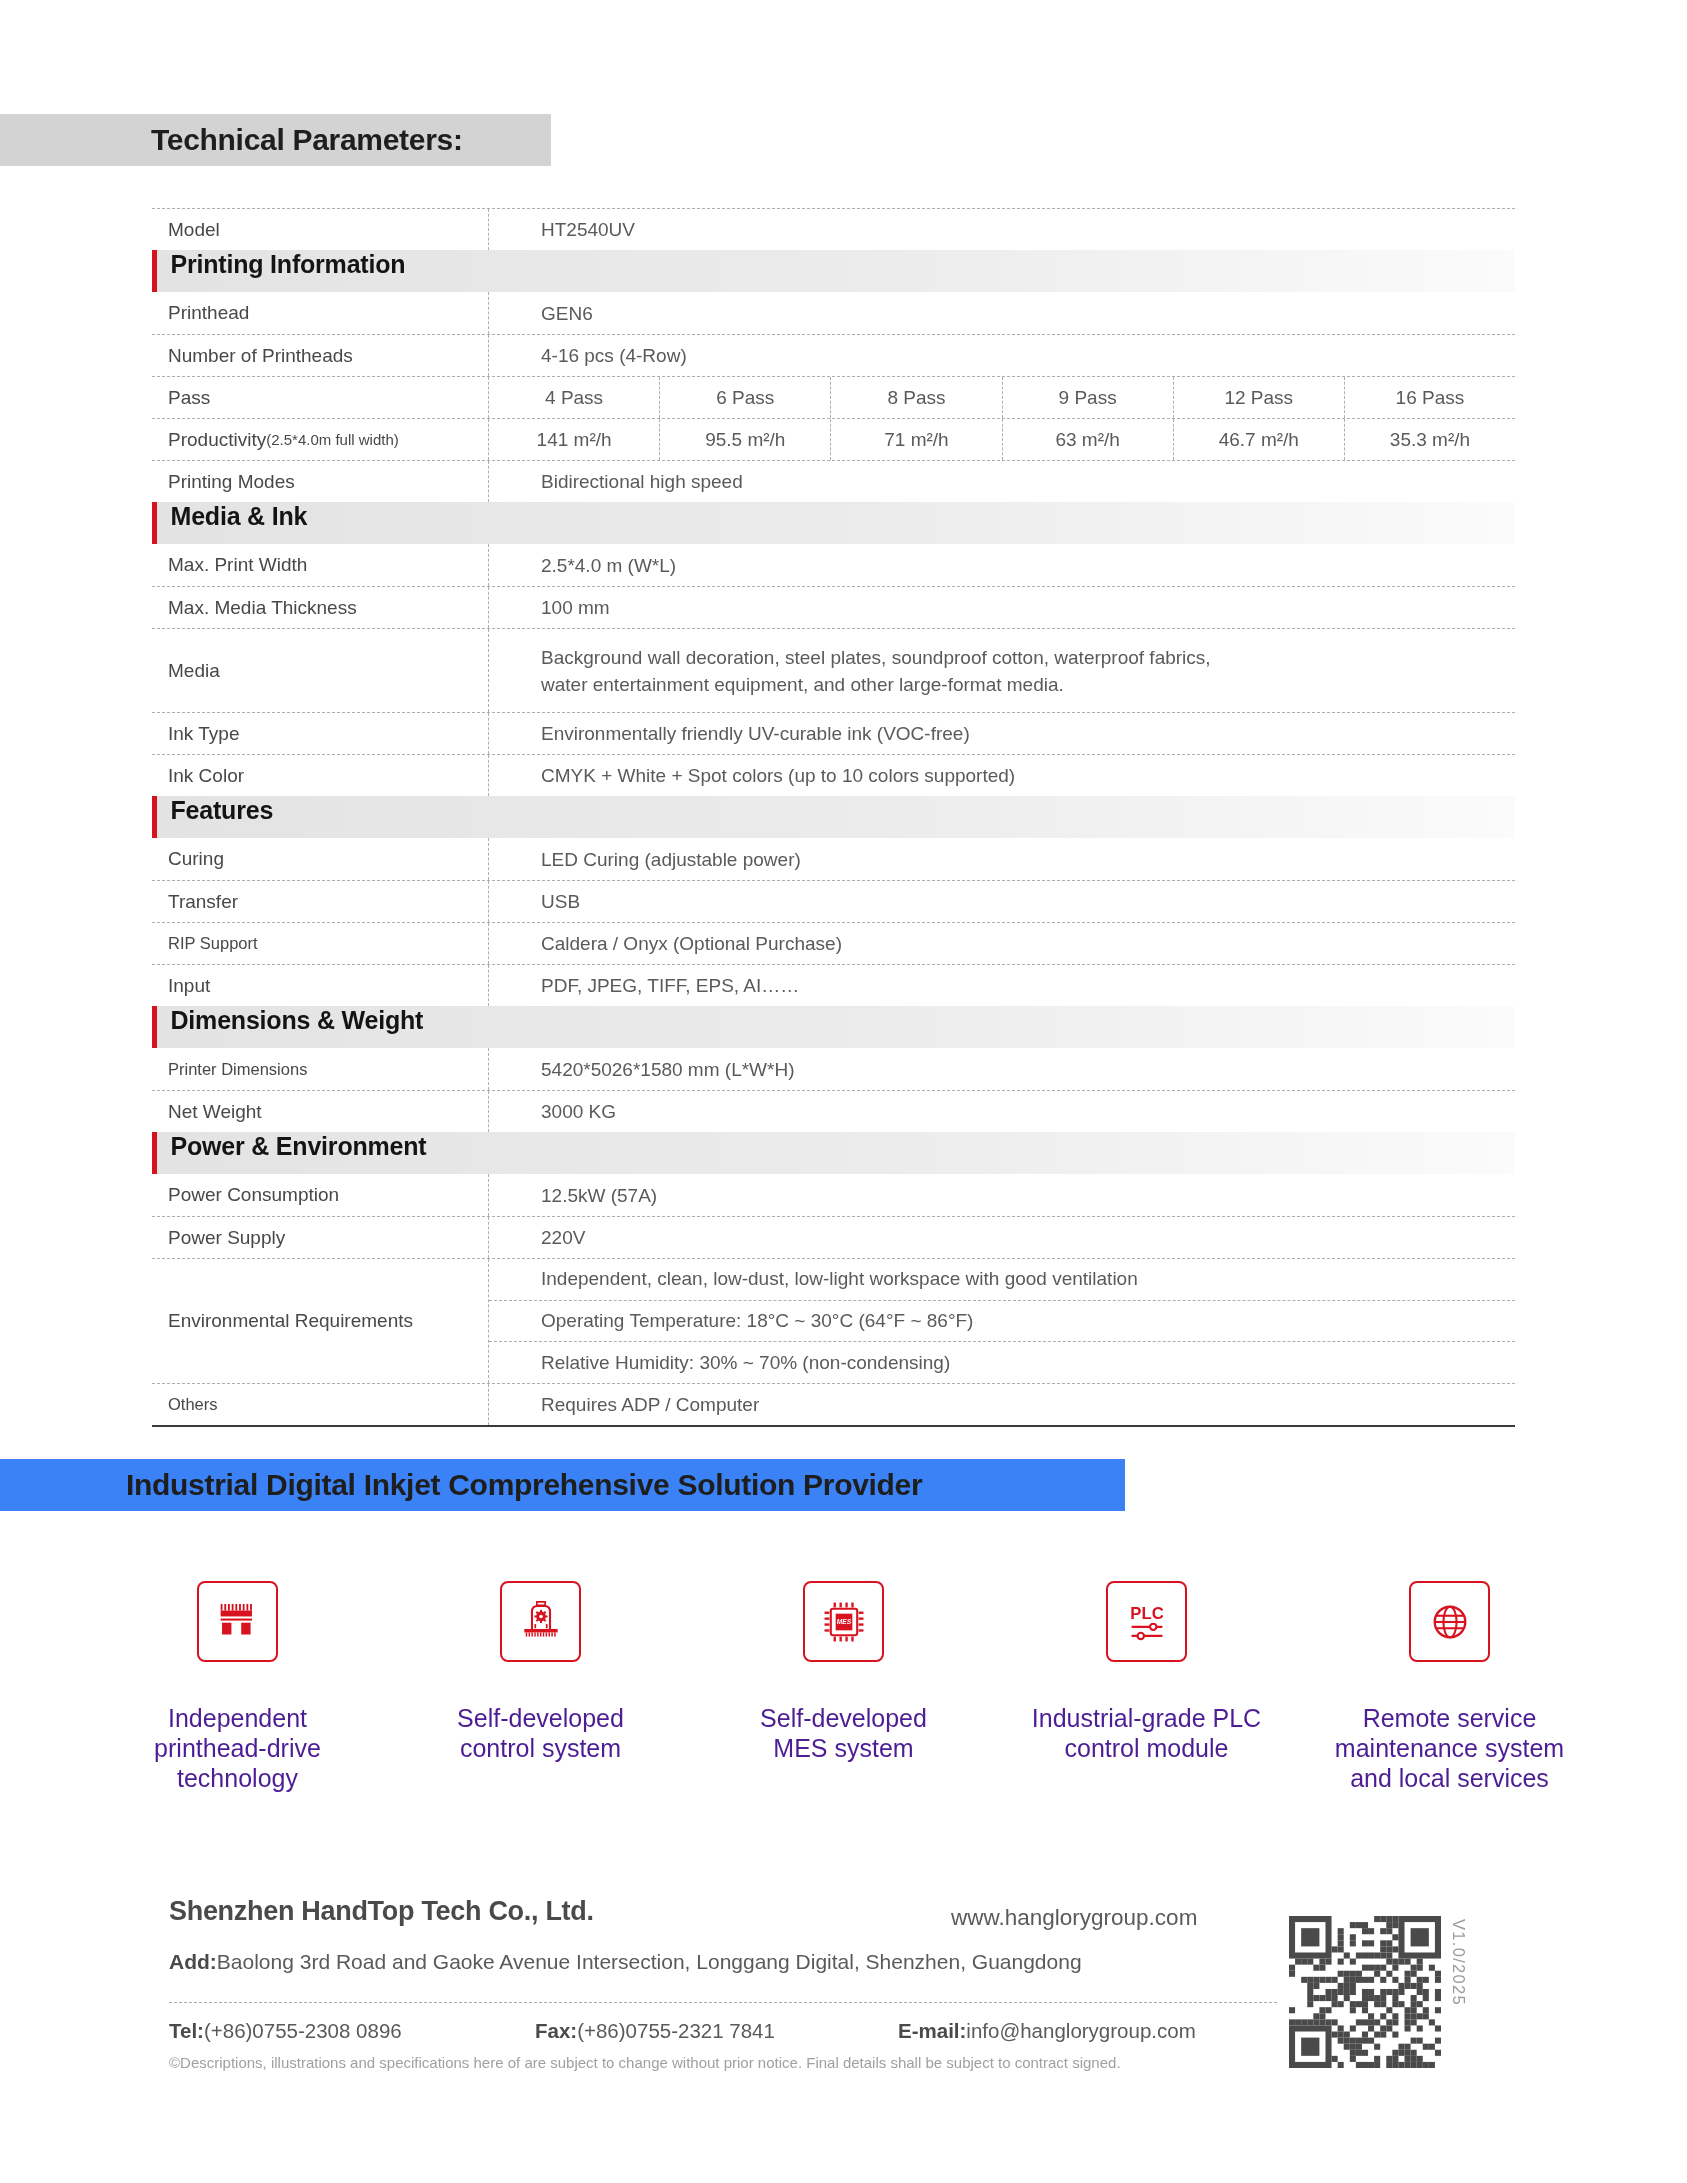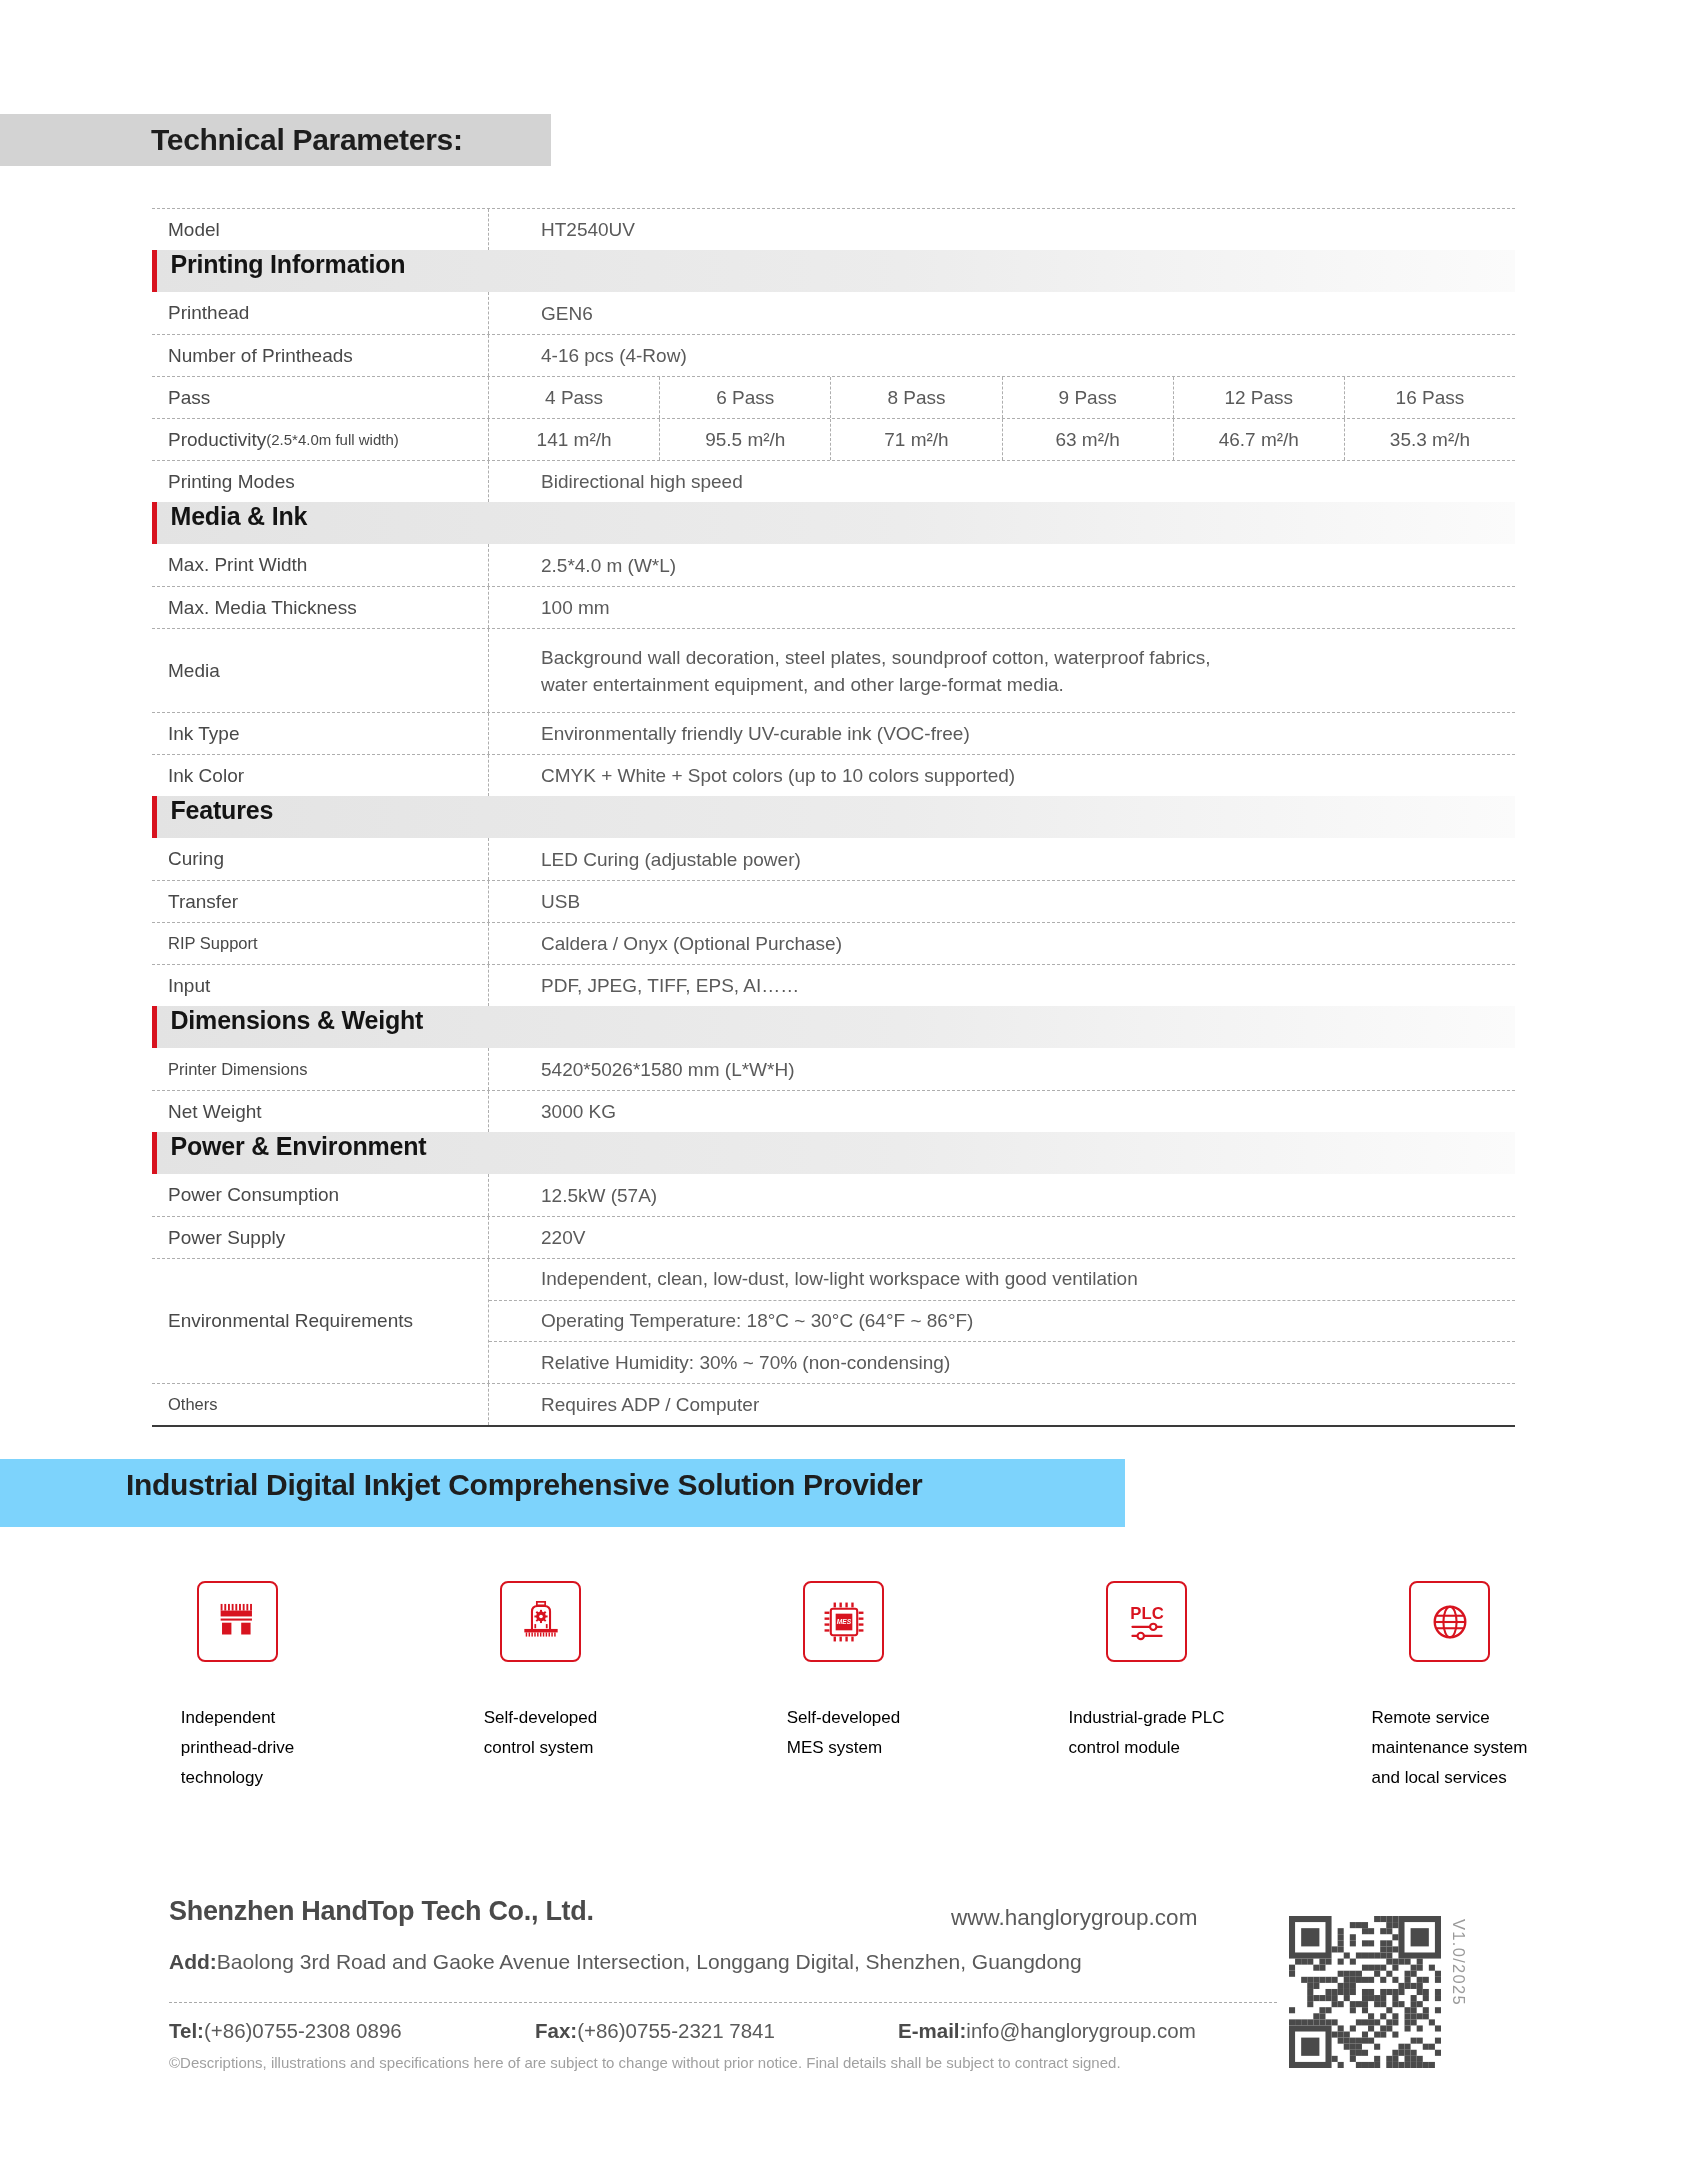--- a/index.html
+++ b/index.html
@@ -32,30 +32,30 @@
   .cell.value{flex:1;display:flex;align-items:center;padding-left:52px;color:#5a5a5a;
     font-size:19px;white-space:pre-line;line-height:27px;}
   .cols-wrap{flex:1;display:flex;}
   .colv{flex:1;display:flex;align-items:center;justify-content:center;color:#5a5a5a;font-size:19px;box-sizing:border-box;}
   .colv + .colv{border-left:1.3px dashed #aeaeae;}
   .group-vals{flex:1;display:flex;flex-direction:column;}
   .group-vals .gv{flex:1;display:flex;align-items:center;padding-left:52px;color:#5a5a5a;font-size:19px;box-sizing:border-box;}
   .group-vals .gv + .gv{border-top:1.3px dashed #aeaeae;}
 
   
-  .banner2{position:absolute;left:0;top:1459px;width:1125px;height:68px;background:#7dd3fc;}
+  .banner2{position:absolute;left:0;top:1459px;width:1125px;height:52px;background:#3b82f6;}
   .banner2 h2{margin:0;padding-left:126px;font-size:30px;line-height:52px;font-weight:700;
     color:#1e1e1e;letter-spacing:-0.3px;white-space:nowrap;}
 
   
   .solutions{position:absolute;left:86px;top:1581px;width:1515px;display:flex;}
   .sol-item{flex:1;display:flex;flex-direction:column;align-items:center;}
   .sol-card{width:81px;height:81px;border:2.3px solid var(--red);border-radius:8px;
     display:flex;align-items:center;justify-content:center;box-sizing:border-box;background:#fff;}
-  .sol-label{margin-top:41px;font-size:17px;line-height:30px;color:#000000;text-align:left;white-space:pre-line;}
+  .sol-label{margin-top:41px;font-size:25px;line-height:30px;color:#4c1d95;text-align:center;white-space:pre-line;}
 
   
   .footer-company{position:absolute;left:169px;top:1896px;font-size:27px;font-weight:700;color:#4a4a4a;letter-spacing:-0.3px;}
   .footer-site{position:absolute;left:951px;top:1905px;font-size:22.5px;color:#5a5a5a;}
   .footer-address{position:absolute;left:169px;top:1950px;font-size:21px;color:#5a5a5a;}
   .footer-address b{color:#4a4a4a;font-weight:700;}
   .footer-divider{position:absolute;left:169px;top:2002px;width:1108px;border-top:1.3px dashed #a9a9a9;}
   .contact{position:absolute;top:2019px;font-size:20.5px;color:#5a5a5a;white-space:nowrap;}
   .contact b{color:#4a4a4a;font-weight:700;}
   .contact.tel{left:169px;} .contact.fax{left:535px;} .contact.email{left:898px;}

